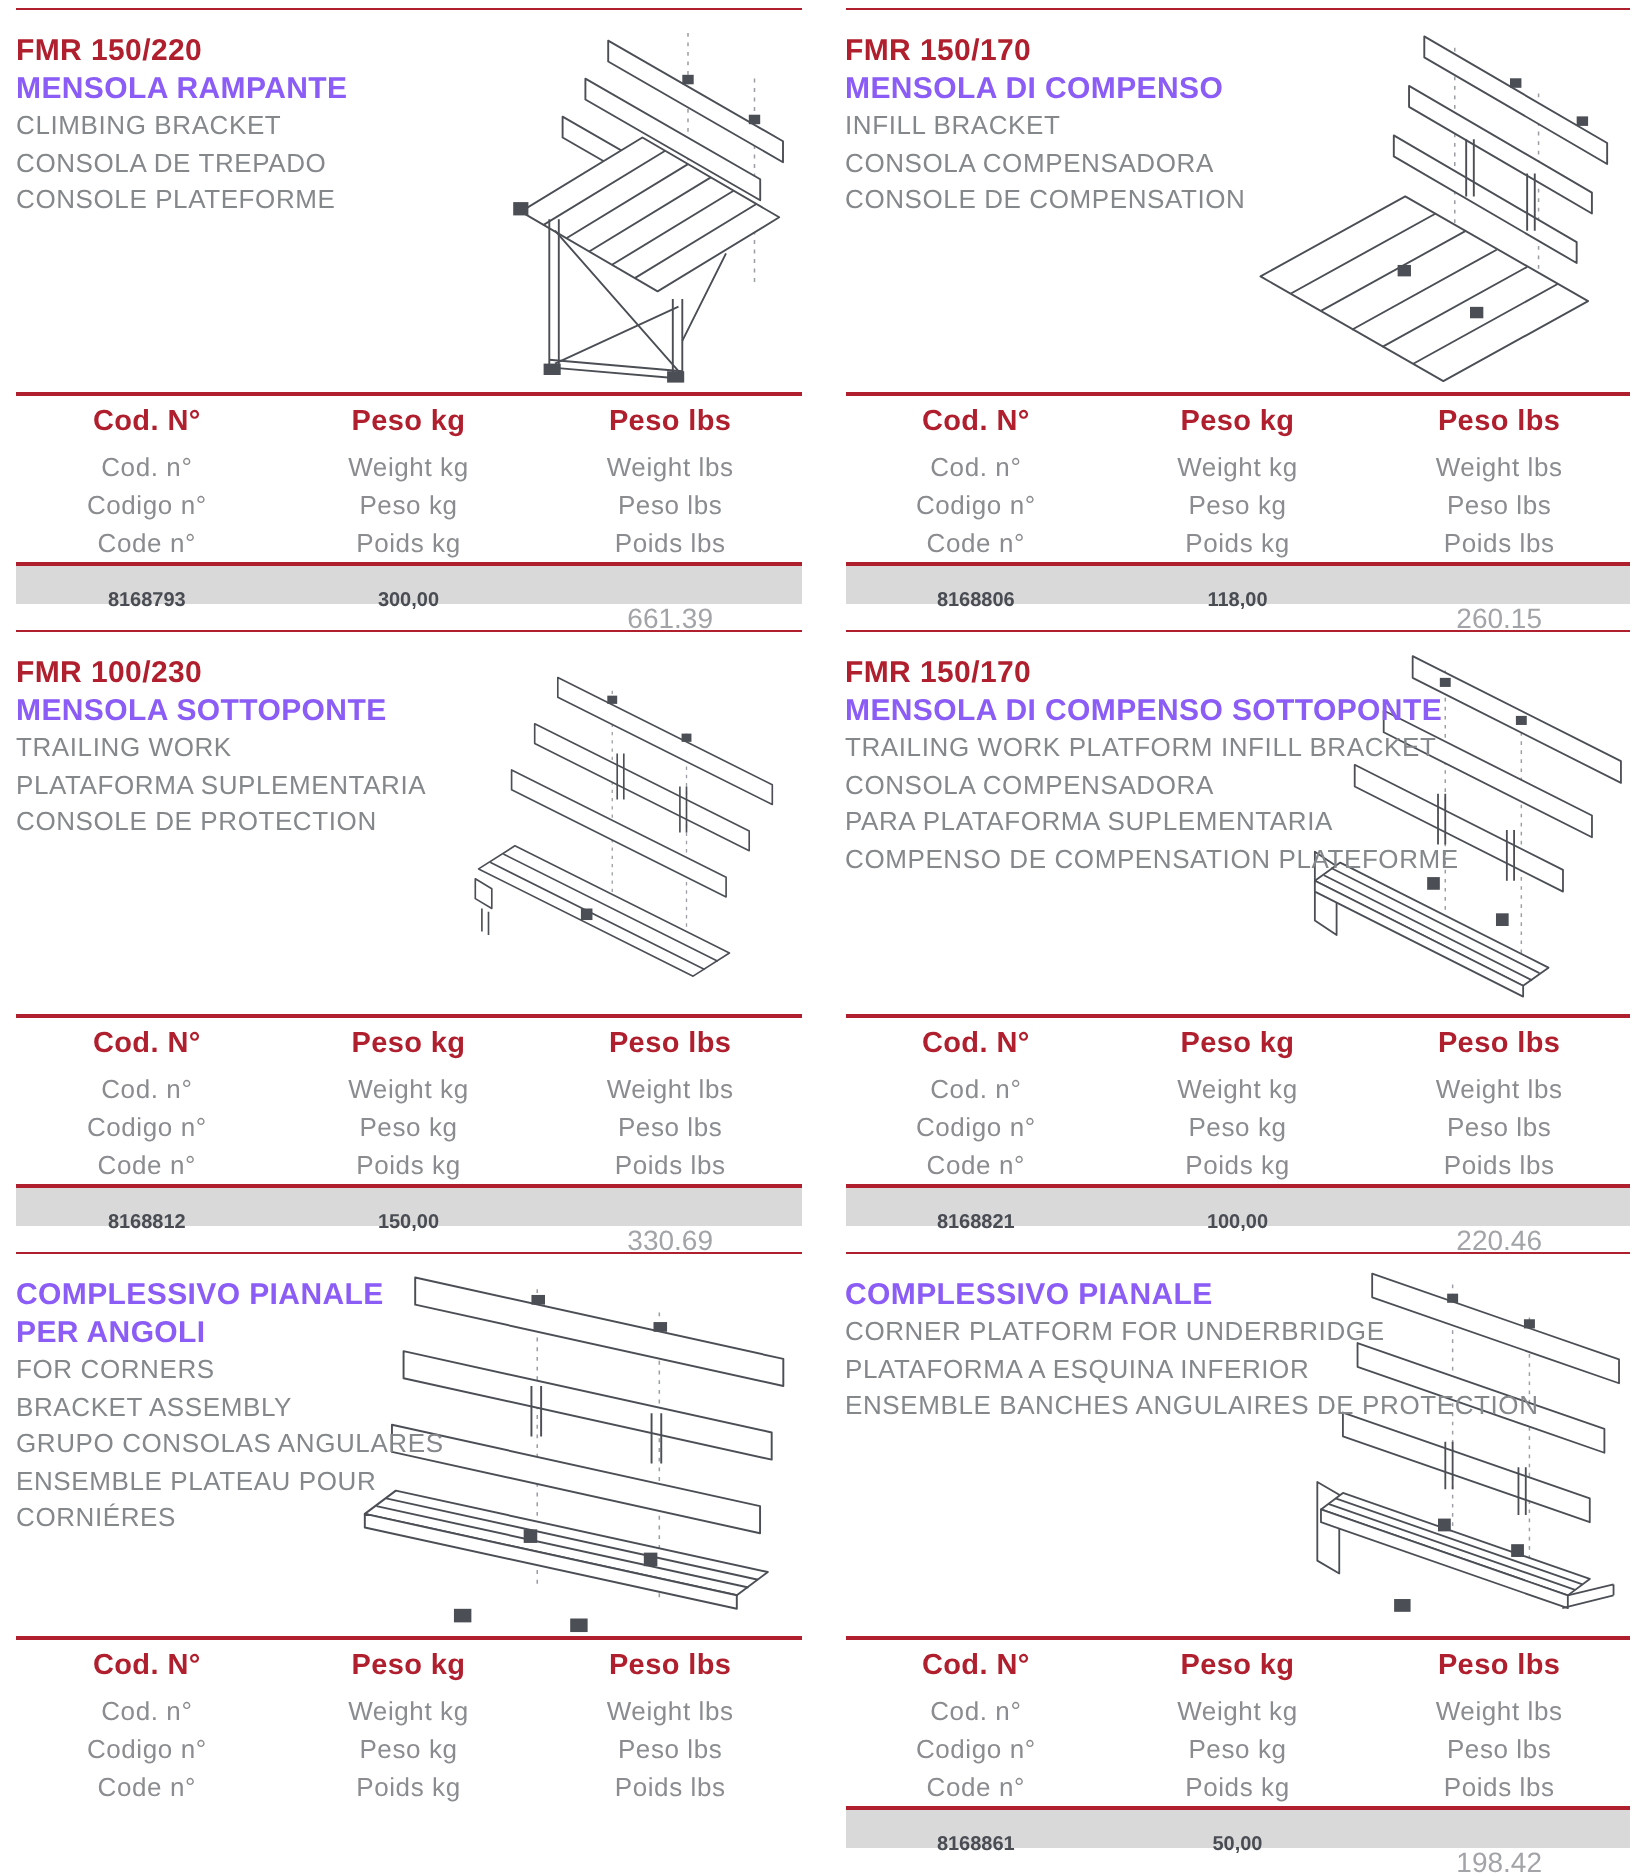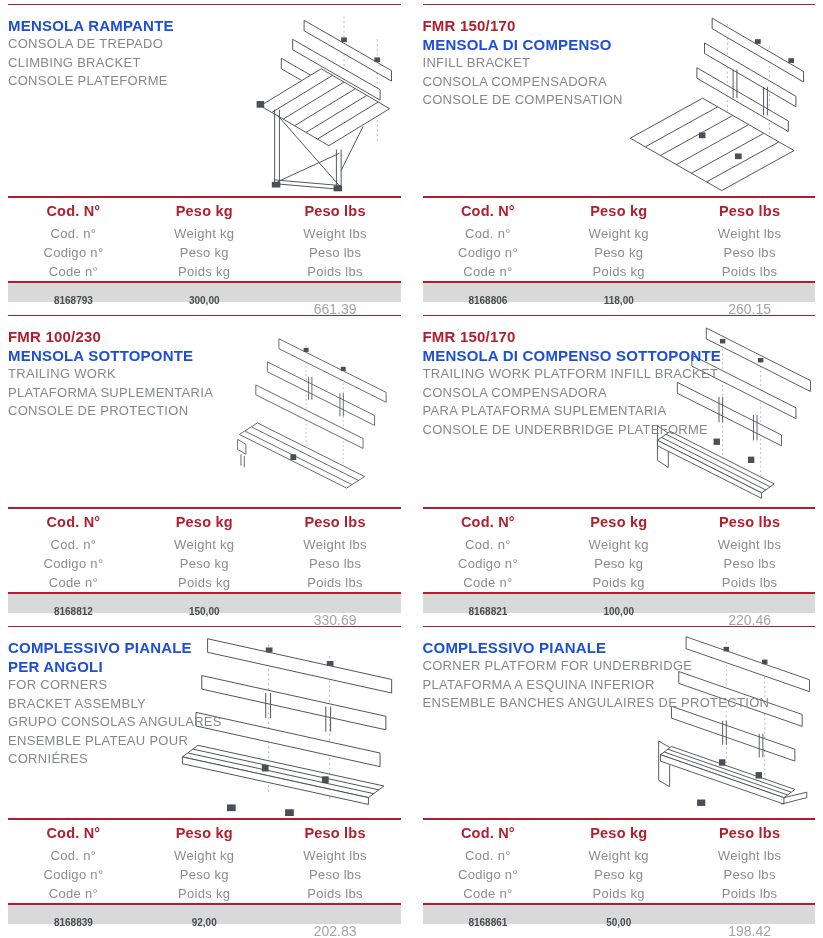--- a/index.html
+++ b/index.html
@@ -6,21 +6,21 @@
   html,body { background:#ffffff; width:823px; }
   body { font-family:"Liberation Sans", sans-serif; color:#3f434a; }
   .page { width:823px; padding:4px 8px 0 8px; }
   .grid { display:grid; grid-template-columns:1fr 1fr; column-gap:22px; }
   .section { margin-bottom:13px; }
 
   
   .content { position:relative; height:192px; border-top:1.5px solid #b01f2e; }
   .pinfo { position:relative; z-index:2; padding-top:11px; white-space:nowrap; }
   .ptitle { font-size:15px; font-weight:bold; color:#b01f2e; line-height:19px; letter-spacing:.2px; }
-  .pname  { font-size:15px; font-weight:bold; color:#1d4ed8; line-height:19px; letter-spacing:.2px; }
+  .pname  { font-size:15px; font-weight:bold; color:#8b5cf6; line-height:19px; letter-spacing:.2px; }
   .pdesc  { font-size:13px; color:#85888b; line-height:18.5px; letter-spacing:.3px; }
   .drawing { position:absolute; top:4px; right:0; z-index:1; }
   .drawing svg { display:block; }
   .ln { fill:#ffffff; stroke:#4b4f55; stroke-width:1; stroke-linejoin:round; }
   .lo { fill:none; stroke:#4b4f55; stroke-width:1; }
   .dk { fill:#4b4f55; stroke:none; }
   .dash { fill:none; stroke:#9b9ea2; stroke-width:.8; stroke-dasharray:2,3; }
 
   
   .ptable { border-top:2px solid #b01f2e; }
@@ -36,23 +36,24 @@
 </head>
 <body>
 
 <div class="page">
 
   <div class="grid section">
 
     <div>
       <div class="content">
         <div class="pinfo">
+          <div class="ptitle">FMR 150/220</div>
           <div class="pname">MENSOLA RAMPANTE</div>
+          <div class="pdesc">CLIMBING BRACKET</div>
           <div class="pdesc">CONSOLA DE TREPADO</div>
-          <div class="pdesc">CLIMBING BRACKET</div>
           <div class="pdesc">CONSOLE PLATEFORME</div>
         </div>
         <div class="drawing">
           <svg width="152" height="186" viewBox="0 0 160 192">
             <path class="dash" d="M100 6 L100 120 M135 30 L135 140"></path>
             <path class="ln" d="M58 10 L150 63 L150 74 L58 21 Z"></path>
             <path class="ln" d="M46 30 L138 83 L138 94 L46 41 Z"></path>
             <path class="ln" d="M34 50 L126 103 L126 114 L34 61 Z"></path>
             <rect class="dk" x="97" y="28" width="6" height="5"></rect>
             <rect class="dk" x="132" y="49" width="6" height="5"></rect>
@@ -209,21 +210,21 @@
     </div>
 
     <div>
       <div class="content">
         <div class="pinfo">
           <div class="ptitle">FMR 150/170</div>
           <div class="pname">MENSOLA DI COMPENSO SOTTOPONTE</div>
           <div class="pdesc">TRAILING WORK PLATFORM INFILL BRACKET</div>
           <div class="pdesc">CONSOLA COMPENSADORA</div>
           <div class="pdesc">PARA PLATAFORMA SUPLEMENTARIA</div>
-          <div class="pdesc">CONSOLE DE UNDERBRIDGE PLATEFORME</div>
+          <div class="pdesc">COMPENSO DE COMPENSATION PLATEFORME</div>
         </div>
         <div class="drawing">
           <svg width="163" height="190" viewBox="0 0 180 200">
             <path class="dash" d="M78 12 L78 155 M120 36 L120 175"></path>
             <path class="ln" d="M60 4 L175 62 L175 74 L60 16 Z"></path>
             <path class="ln" d="M44 34 L159 92 L159 104 L44 46 Z"></path>
             <path class="ln" d="M28 64 L143 122 L143 134 L28 76 Z"></path>
             <rect class="dk" x="75" y="16" width="6" height="5"></rect>
             <rect class="dk" x="117" y="37" width="6" height="5"></rect>
             <path class="lo" d="M74 80 L74 108 M78 80 L78 108 M112 100 L112 128 M116 100 L116 128"></path>
@@ -312,25 +313,20 @@
         </div>
         <div class="trow tlab">
           <span>Codigo n°</span>
           <span>Peso kg</span>
           <span>Peso lbs</span>
         </div>
         <div class="trow tlab">
           <span>Code n°</span>
           <span>Poids kg</span>
           <span>Poids lbs</span>
-        </div>
-        <div class="trow tdata">
-          <span class="v1">8168839</span>
-          <span class="v2">92,00</span>
-          <span class="v3">202.83</span>
         </div>
       </div>
     </div>
 
     <div>
       <div class="content">
         <div class="pinfo">
           <div class="ptitle"></div>
           <div class="pname">COMPLESSIVO PIANALE</div>
           <div class="pdesc">CORNER PLATFORM FOR UNDERBRIDGE</div>

